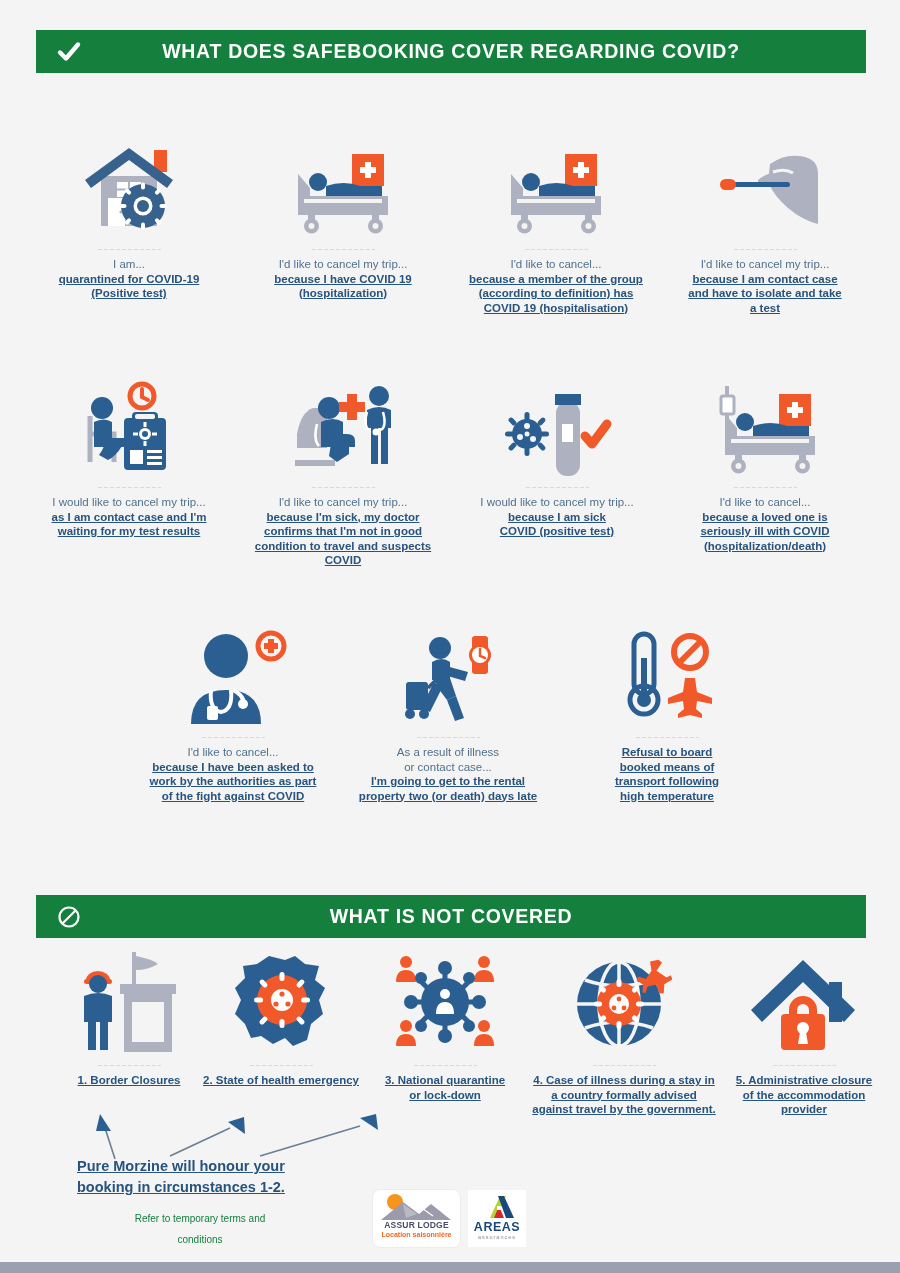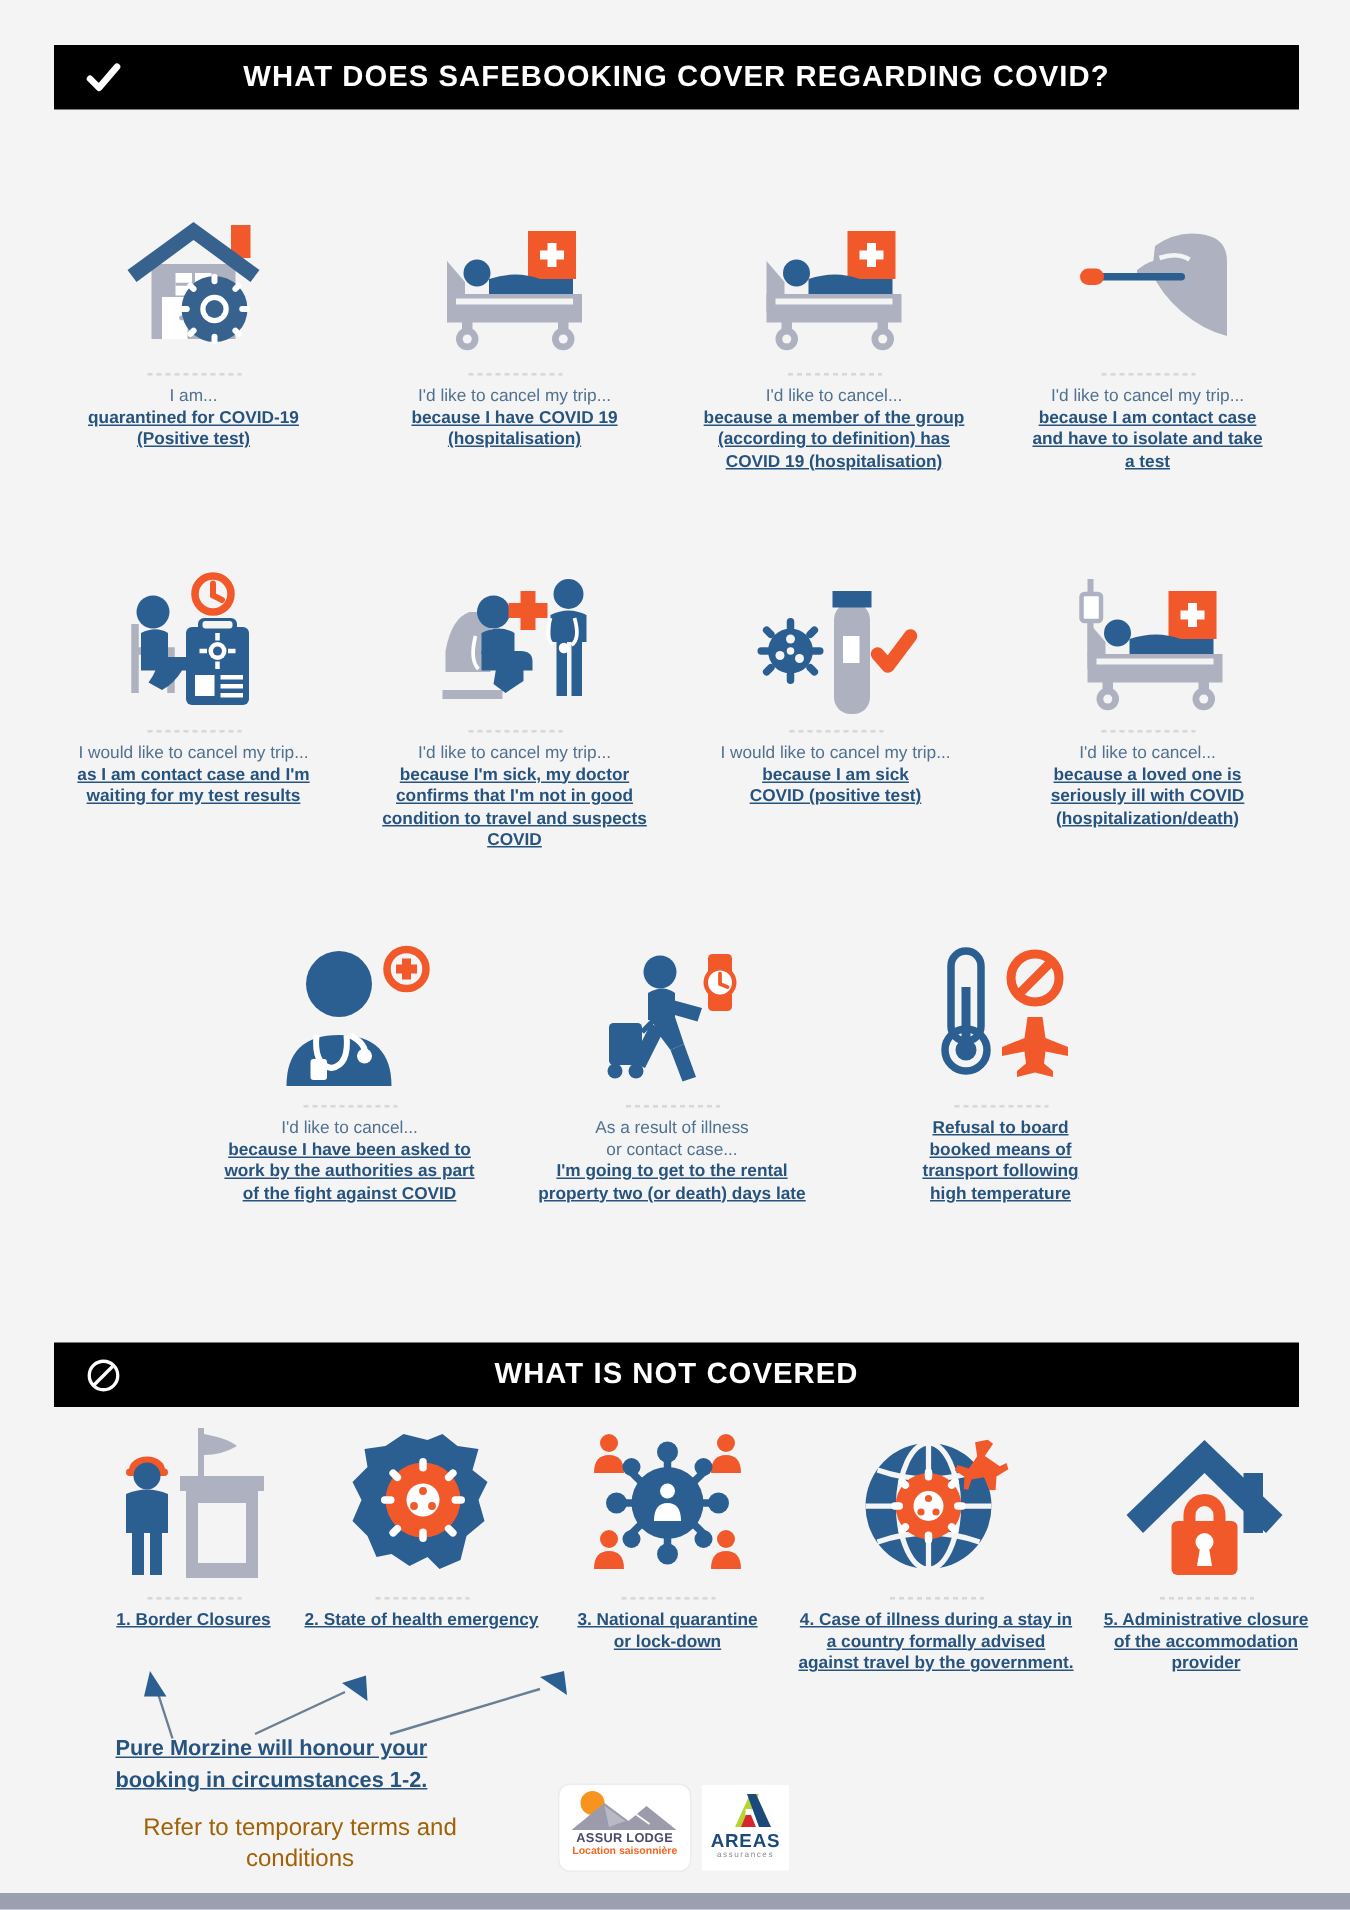--- a/index.html
+++ b/index.html
@@ -9,21 +9,21 @@
     font-family:"Liberation Sans", sans-serif;
     overflow:hidden;
     position:relative;
   }
   .page{position:absolute;left:0;top:0;width:900px;height:1262px;background:#f4f4f4;}
   .bottom-edge{position:absolute;left:0;top:1262px;width:900px;height:11px;background:#9aa0b0;}
 
   
   .banner{
     position:absolute;left:36px;width:830px;height:43px;
-    background:#000000;
+    background:#15803d;
     display:flex;align-items:center;
   }
   .banner .bicon{
     width:66px;flex:0 0 66px;display:flex;align-items:center;justify-content:center;
     color:#ffffff;font-size:22px;line-height:1;
   }
   .banner .btitle{
     flex:1;text-align:center;color:#ffffff;
     font-size:19.5px;font-weight:bold;letter-spacing:.7px;
     padding-right:66px;
@@ -40,21 +40,21 @@
   .cap{font-size:11.5px;line-height:14.5px;color:#37628e;}
   .cap .lead{color:#50718f;font-weight:normal;}
   .cap .body{font-weight:bold;color:#27537f;text-decoration:underline;}
 
   
   .note-underline{
     position:absolute;font-size:14.5px;line-height:21px;font-weight:bold;
     color:#27537f;text-decoration:underline;text-align:left;
   }
   .note-plain{
-    position:absolute;font-size:16px;line-height:21px;color:#a16207;text-align:center;
+    position:absolute;font-size:10px;line-height:21px;color:#15803d;text-align:center;
   }
 
   
   .logo-box{position:absolute;background:#ffffff;}
   .assur{
     left:373px;top:1190px;width:87px;height:57px;border-radius:7px;
     box-shadow:0 0 0 1px #ececec;
   }
   .areas{left:468px;top:1190px;width:58px;height:57px;}
   .assur-txt1{position:absolute;left:0;right:0;top:30px;text-align:center;font-size:8.5px;font-weight:bold;color:#4a4a6a;letter-spacing:.2px;}
@@ -129,21 +129,21 @@
         <circle cx="21.5" cy="74" r="7.5" fill="#aeb2c0"></circle>
         <circle cx="21.5" cy="74" r="3" fill="#f4f4f4"></circle>
         <circle cx="85.5" cy="74" r="7.5" fill="#aeb2c0"></circle>
         <circle cx="85.5" cy="74" r="3" fill="#f4f4f4"></circle>
       </svg>
     </div>
     <div class="dots"></div>
     <div class="cap">
       <div class="lead">I'd like to cancel my trip...</div>
       <div class="body">because I have COVID 19</div>
-      <div class="body">(hospitalisation)</div>
+      <div class="body">(hospitalization)</div>
     </div>
   </div>
 
   <div class="cell" style="left:458px;top:140px;width:196px;">
     <div class="icon-wrap">
       <svg width="106" height="84" viewBox="0 0 106 84">
         <rect x="62" y="2" width="32" height="32" fill="#f1592a"></rect>
         <rect x="75" y="10" width="6" height="16" fill="#ffffff"></rect>
         <rect x="70" y="15" width="16" height="6" fill="#ffffff"></rect>
         <path d="M8 22 L8 56 L20 56 L20 36 Z" fill="#aeb2c0"></path>

